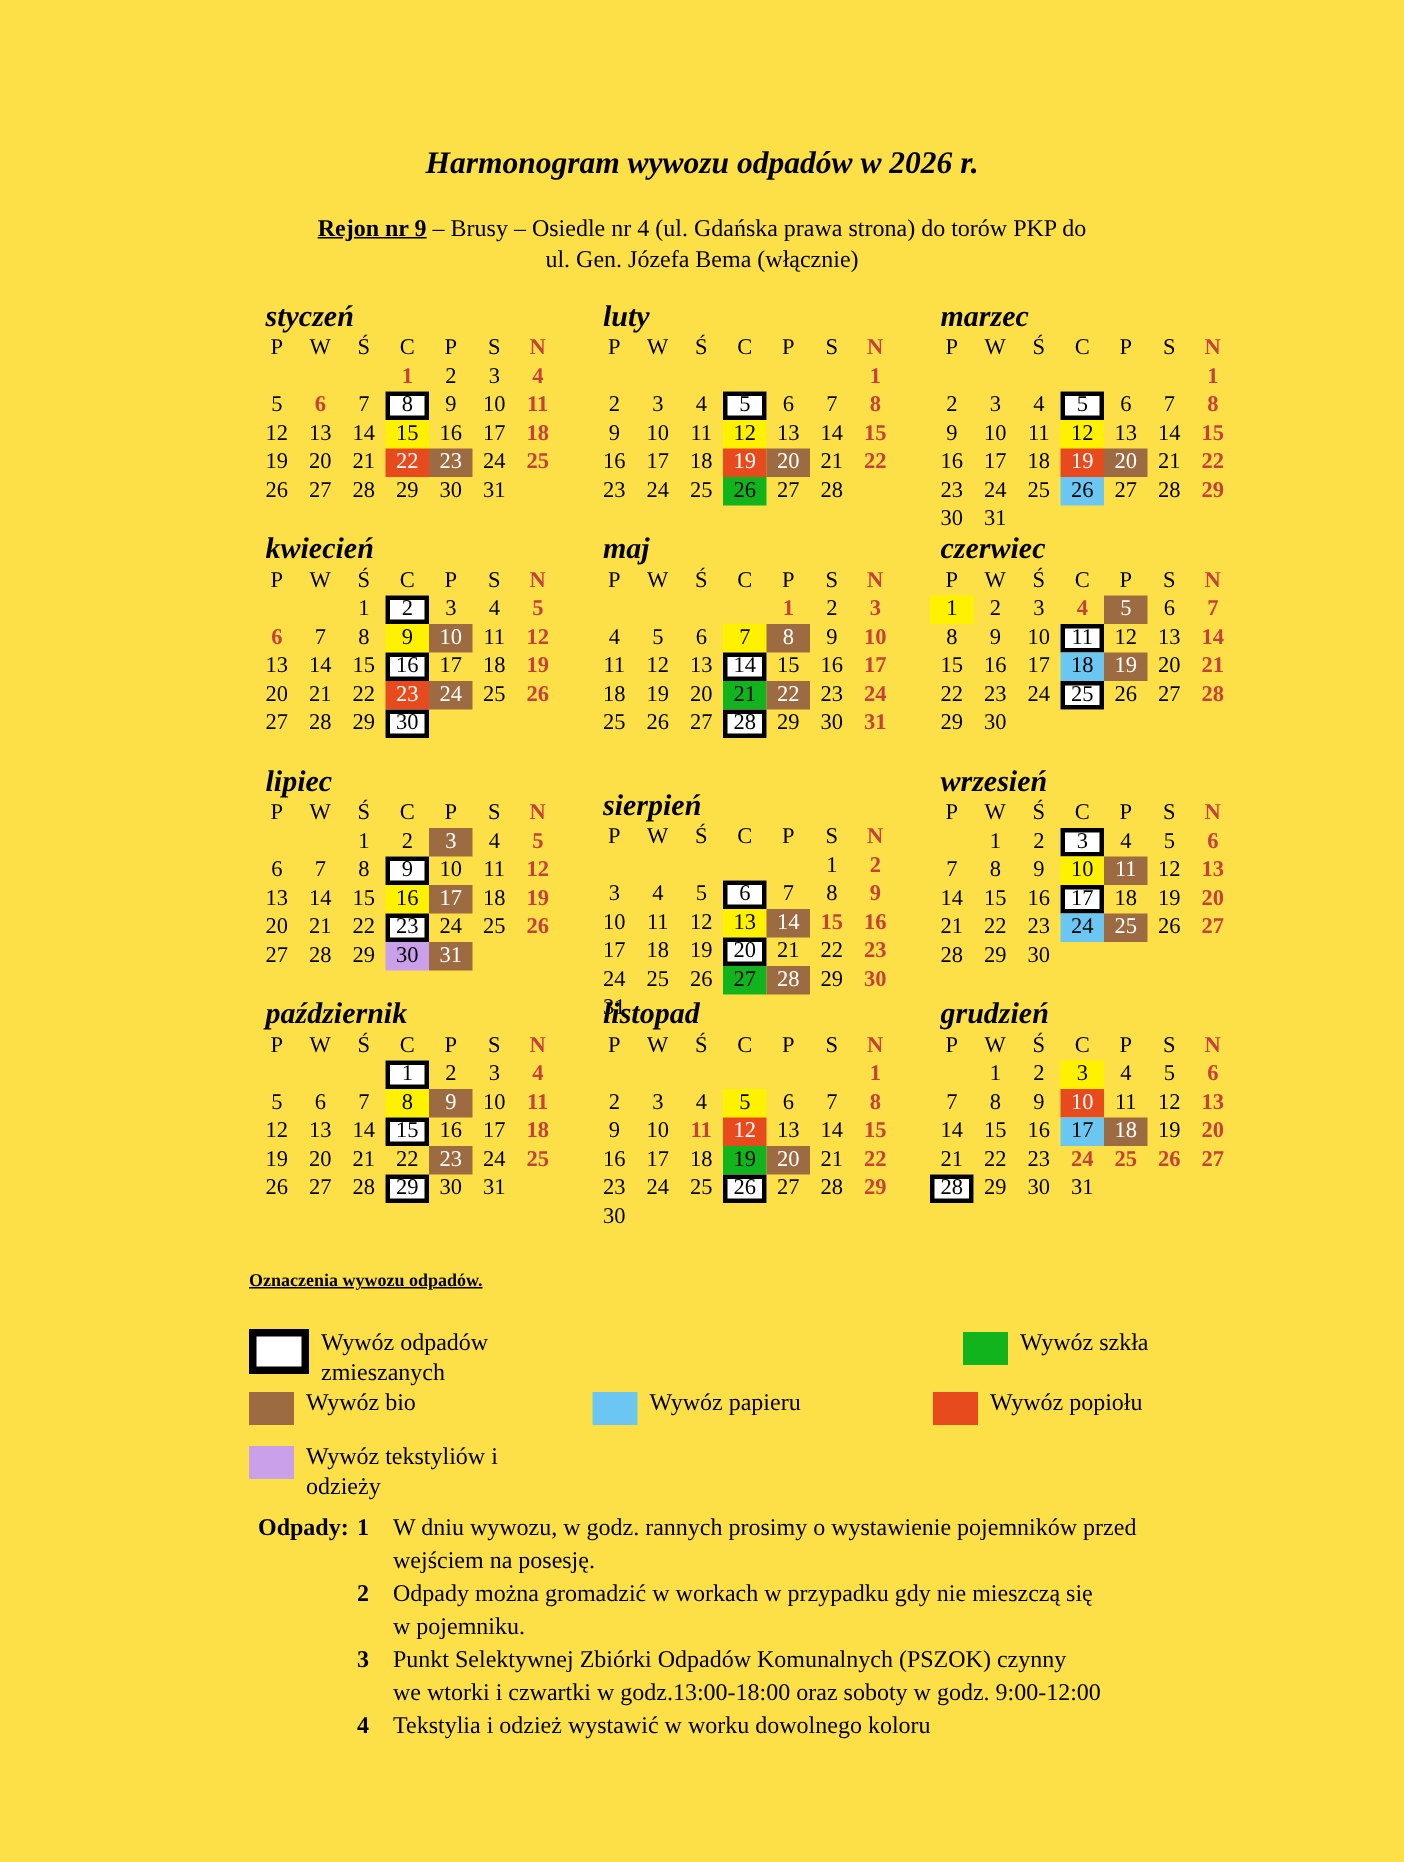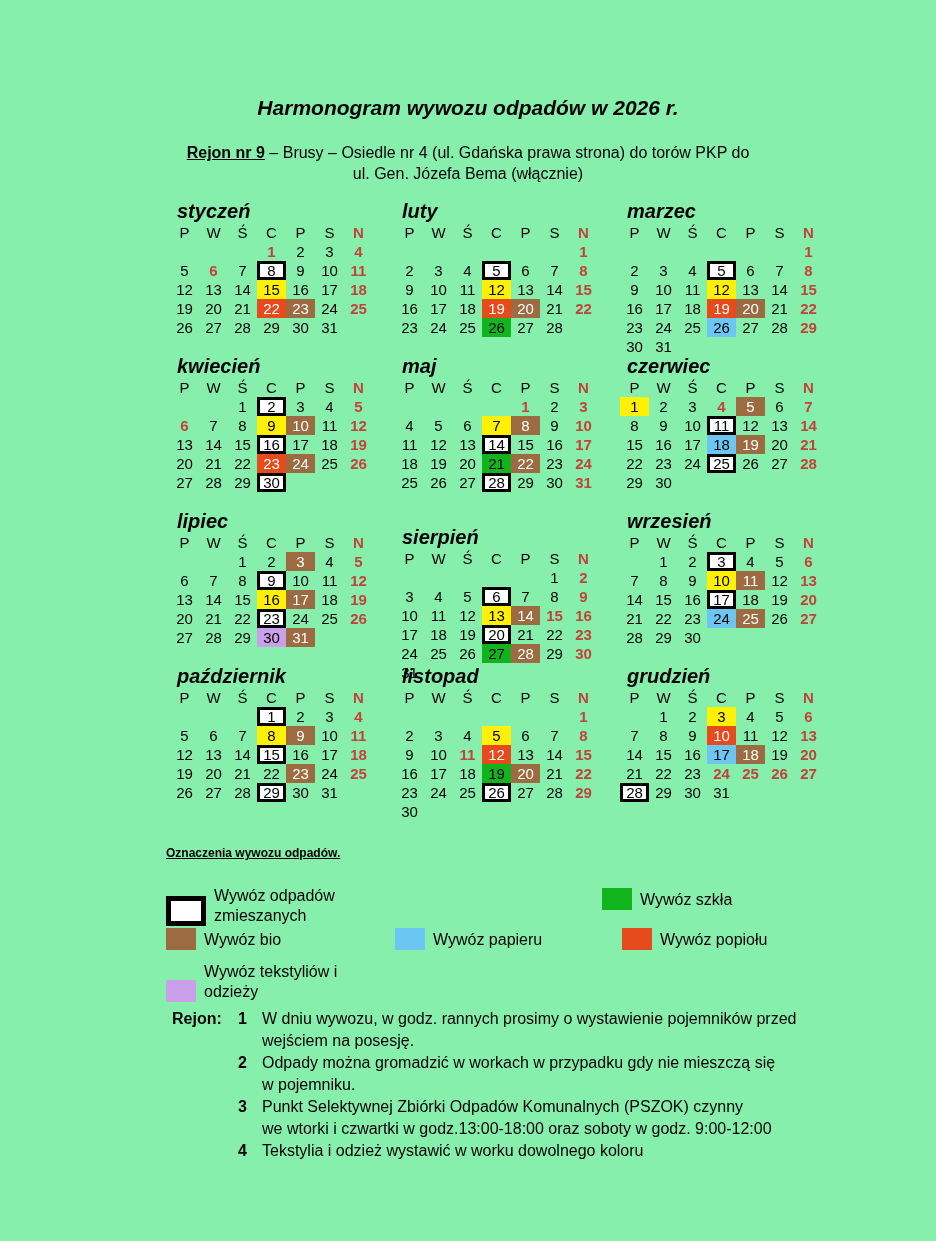--- a/index.html
+++ b/index.html
@@ -1,38 +1,38 @@
 <!DOCTYPE html>
 <html style="--red: #C5413B;"><head>
 <meta charset="utf-8">
 <style>
   html,body{margin:0;padding:0;background:#fff;}
-  #page{position:relative;width:936px;height:1241px;background:#86efac;
-        font-family:Liberation Sans, sans-serif;color:#000;overflow:hidden;}
+  #page{position:relative;width:936px;height:1241px;background:#fde047;
+        font-family:Liberation Serif, serif;color:#000;overflow:hidden;}
   
   .title{position:absolute;top:96px;left:0;width:100%;text-align:center;
          font-size:21px;font-weight:bold;font-style:italic;}
   .subtitle{position:absolute;top:142px;left:118px;width:700px;text-align:center;
             font-size:16px;line-height:21px;}
   .region-label{font-weight:bold;text-decoration:underline;}
   
   #months{position:absolute;left:170px;top:202px;width:690px;height:630px;}
   .month{position:absolute;width:204px;}
   .mname{font-style:italic;font-weight:bold;font-size:20px;height:19px;
          line-height:19px;padding-left:7px;margin-bottom:2px;}
   .mgrid{display:grid;grid-template-columns:repeat(7,29px);grid-auto-rows:19px;}
   .cell{display:flex;align-items:center;justify-content:center;
         font-size:15px;box-sizing:border-box;}
   .red{color:var(--red);font-weight:bold;}
   .boxed{border:3px solid #000;background:#fff;}
   
   .legend-heading{position:absolute;left:166px;top:846px;font-size:12px;
                   font-weight:bold;text-decoration:underline;}
   #legend{position:absolute;left:166px;top:886px;width:700px;height:110px;}
-  .legend-item{position:absolute;display:flex;align-items:flex-end;}
+  .legend-item{position:absolute;display:flex;align-items:flex-start;}
   .swatch{width:30px;height:22px;margin-right:8px;flex:0 0 auto;margin-top:2px;}
   .swatch.mixed{width:30px;height:20px;background:#fff;border:5px solid #000;margin-top:0;}
   .legend-label{font-size:16px;line-height:20px;}
   
   #notes{position:absolute;left:172px;top:1008px;width:690px;font-size:16px;line-height:22px;}
   .note{display:flex;align-items:flex-start;}
   .note-label{width:66px;font-weight:bold;flex:0 0 auto;}
   .note-num{width:24px;font-weight:bold;flex:0 0 auto;}
   .note-text{flex:1;white-space:pre-line;}
 </style>
@@ -598,21 +598,21 @@
         </div>
       </div>
     </div>
 
   <div class="legend-heading">Oznaczenia wywozu odpadów. </div>
   <div id="legend">
       <div class="legend-item" style="left: 0px; top: 0px;">
         <span class="swatch mixed"></span>
         <span class="legend-label" style="width: 168px;">Wywóz odpadów zmieszanych</span>
       </div>
-      <div class="legend-item" style="left: 436px; top: 0px;">
+      <div class="legend-item" style="left: 476px; top: 0px;">
         <span class="swatch" style="background: rgb(18, 180, 30);"></span>
         <span class="legend-label" style="width: 170px;">Wywóz  szkła</span>
       </div>
       <div class="legend-item" style="left: 0px; top: 40px;">
         <span class="swatch" style="background: rgb(157, 107, 65);"></span>
         <span class="legend-label" style="width: 168px;">Wywóz bio</span>
       </div>
       <div class="legend-item" style="left: 229px; top: 40px;">
         <span class="swatch" style="background: rgb(107, 199, 242);"></span>
         <span class="legend-label" style="width: 158px;">Wywóz papieru</span>
@@ -622,21 +622,21 @@
         <span class="legend-label" style="width: 170px;">Wywóz popiołu</span>
       </div>
       <div class="legend-item" style="left: 0px; top: 76px;">
         <span class="swatch" style="background: rgb(201, 160, 233);"></span>
         <span class="legend-label" style="width: 168px;">Wywóz tekstyliów i odzieży</span>
       </div>
     </div>
 
   <div id="notes">
       <div class="note">
-        <span class="note-label">Rejon:</span>
+        <span class="note-label">Odpady:</span>
         <span class="note-num">1</span>
         <span class="note-text">W dniu wywozu, w godz. rannych prosimy o wystawienie pojemników przed
 wejściem na posesję.</span>
       </div>
       <div class="note">
         <span class="note-label"></span>
         <span class="note-num">2</span>
         <span class="note-text">Odpady można gromadzić w workach w przypadku gdy nie mieszczą się
 w pojemniku.</span>
       </div>

